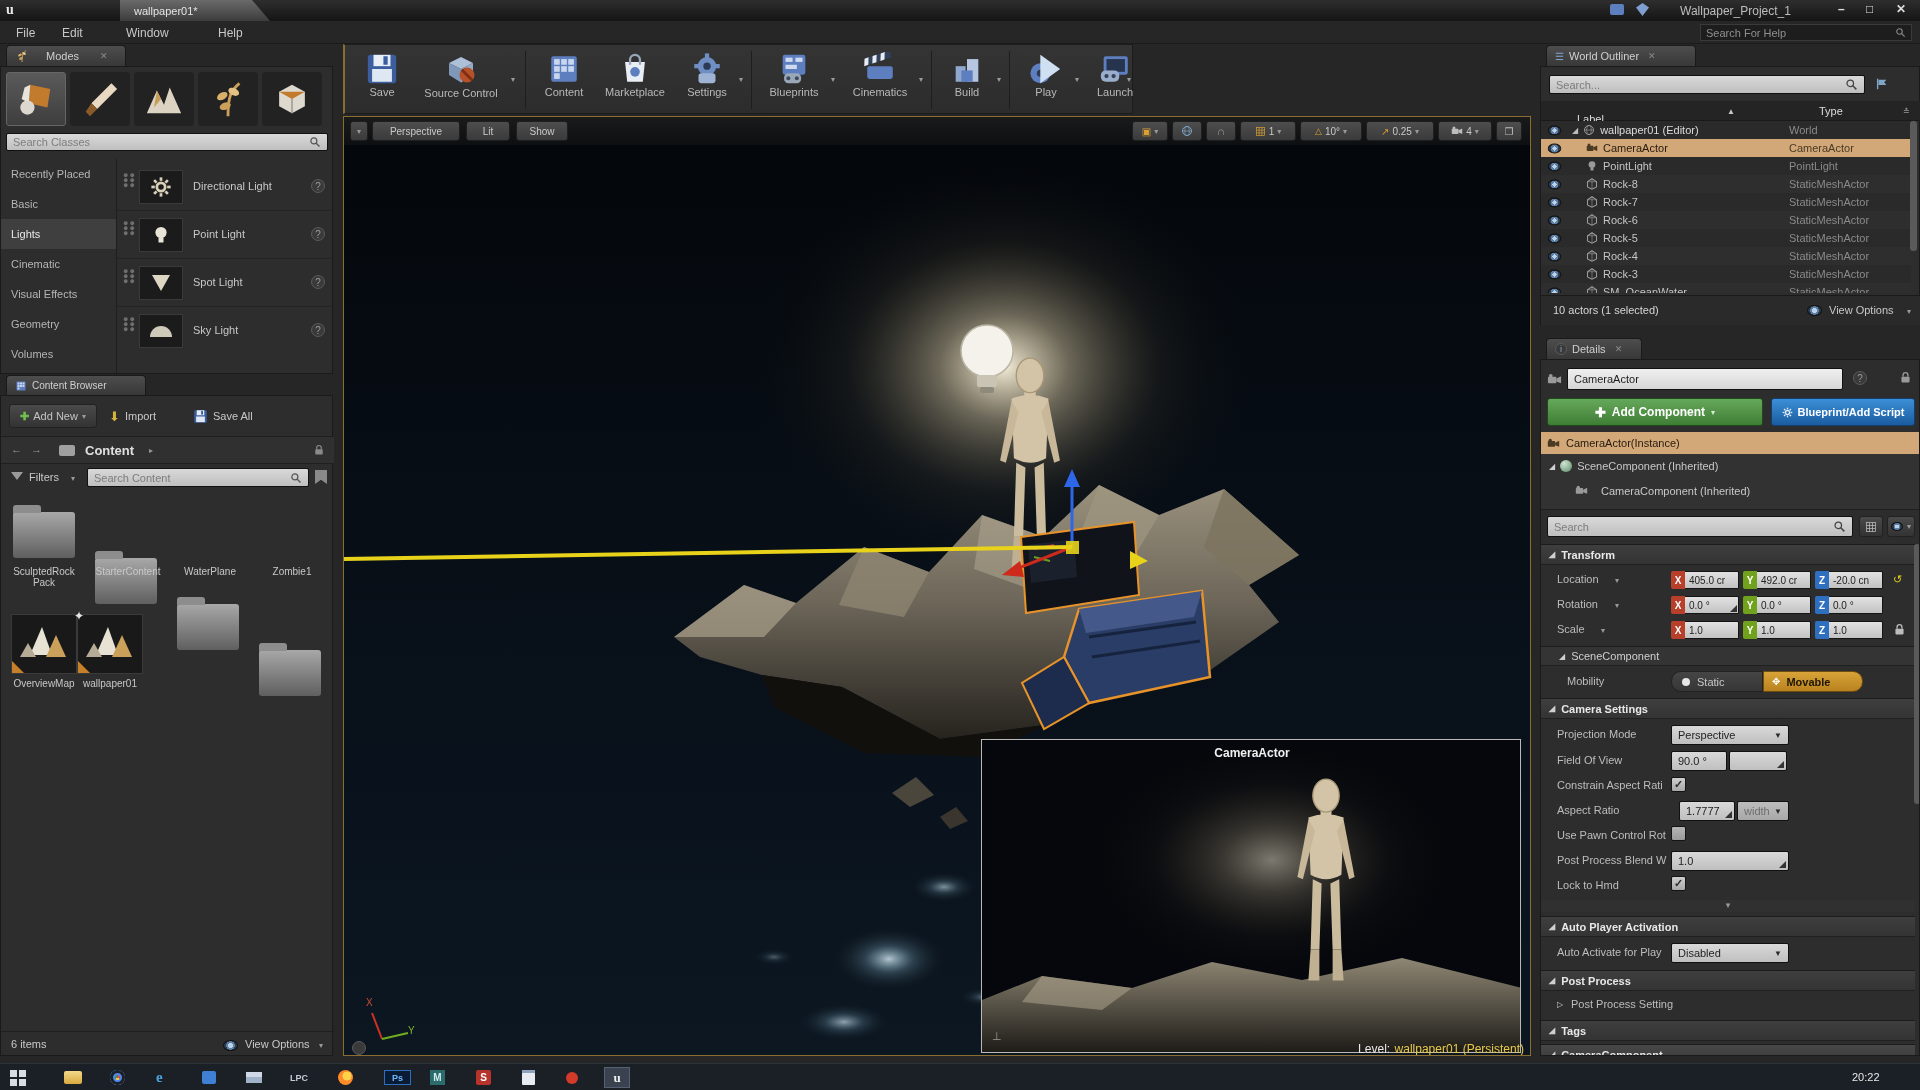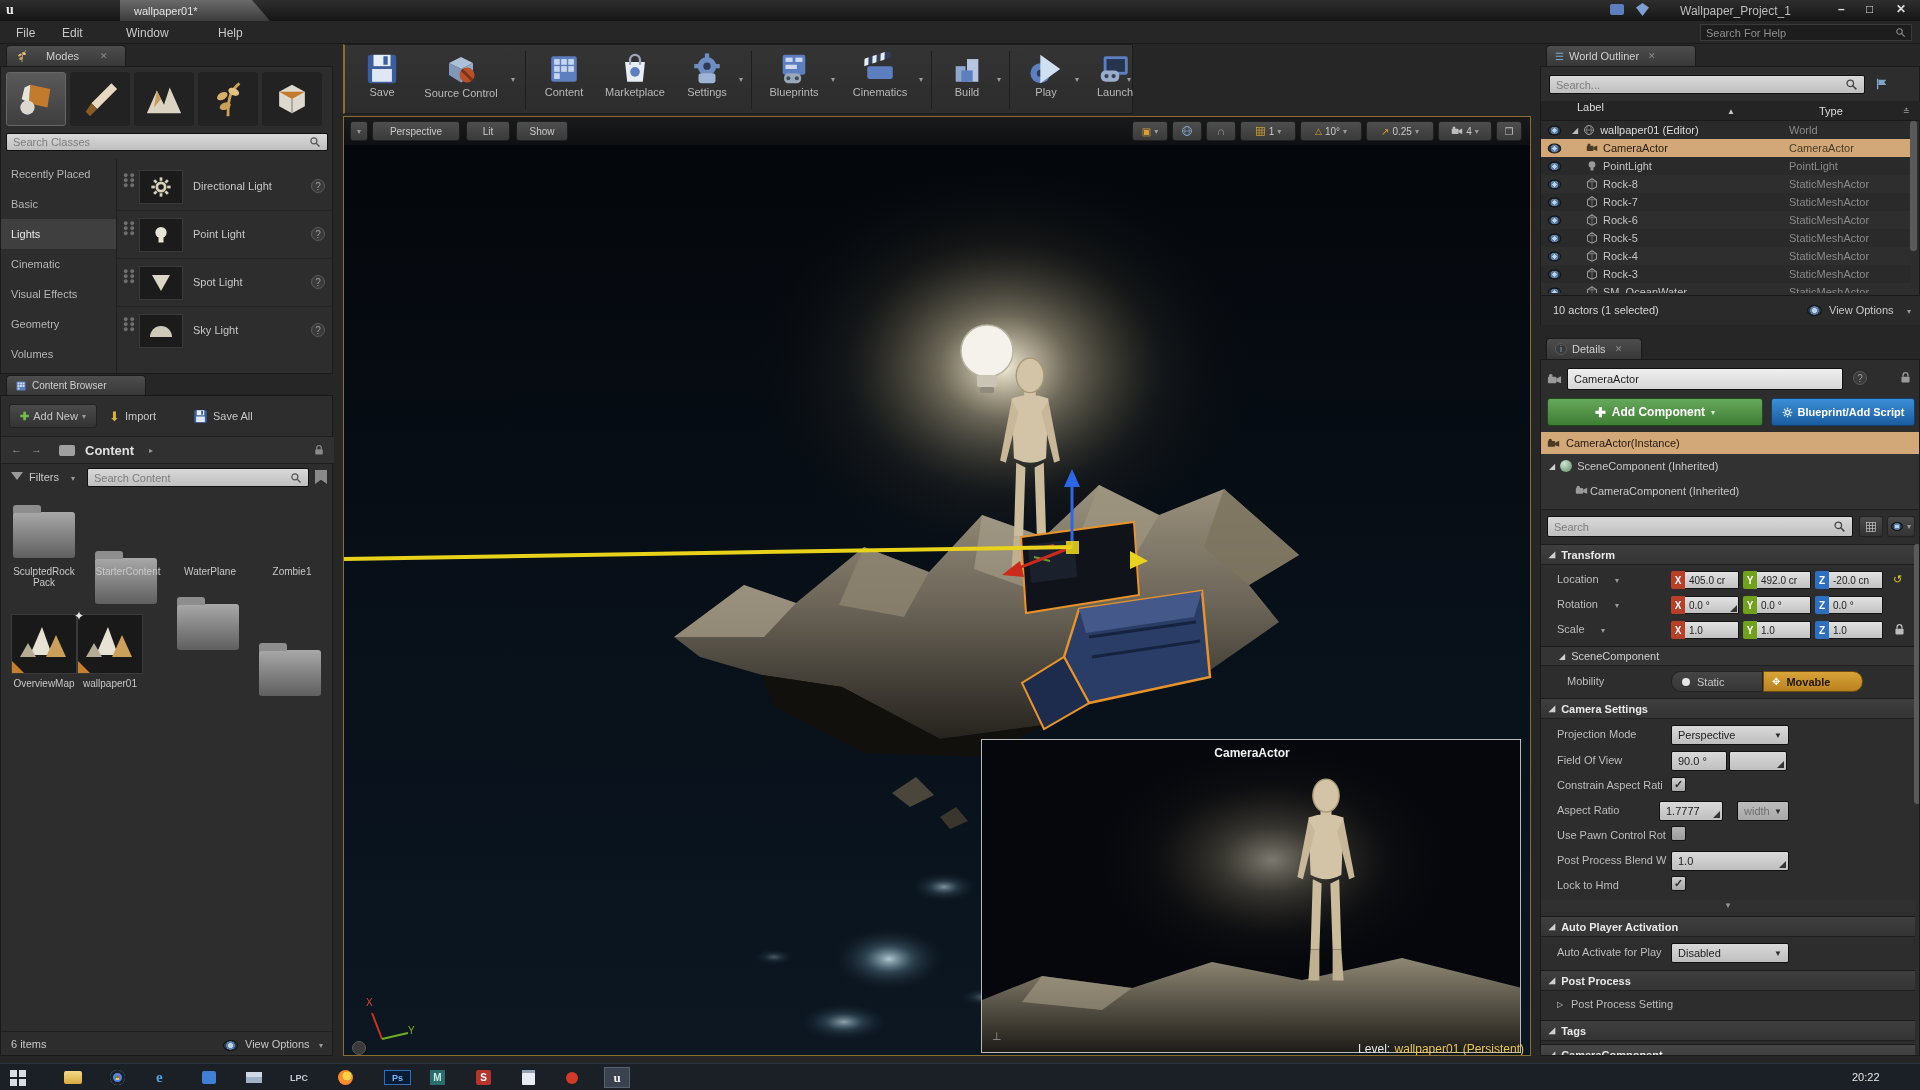--- a/index.html
+++ b/index.html
@@ -706,21 +706,21 @@
       <span class="ph">Search...</span>
       <svg class="ic" width="13" height="13" style="color:#444">
           <use href="#i-mag"></use>
         </svg>
     </div>
     <svg class="abs ic" width="14" height="14" style="left:334px;top:10px;color:#7fa6c9;">
         <use href="#i-flag"></use>
       </svg>
 
     <div class="abs" style="left:0;top:34px;width:380px;height:20px;background:#242424;border-bottom:1px solid #1a1a1a;">
-      <span class="abs txt" style="left:36px;top:0;color:#dcdcdc;">Label</span>
+      <span class="abs txt" style="left:36px;top:12px;color:#dcdcdc;">Label</span>
       <span class="abs" style="left:186px;top:6px;color:#c9c9c9;font-size:8px;">▲</span>
       <span class="abs txt" style="left:278px;top:4px;color:#dcdcdc;">Type</span>
       <span class="abs caret" style="left:362px;top:6px;">≛</span>
     </div>
 
     <div id="outliner-rows" class="abs" style="left:0;top:54px;width:370px;height:172px;overflow:hidden;">
         <div style="position: relative; height: 18px; display: flex; align-items: center; gap: 5px; padding-left: 6px; background: rgb(42, 42, 42);">
           <span class="eye" style="transform:scale(.9);"></span>
           <span style="width:0px;display:inline-block;"></span>
           <span class="arr" style="color:#bbb;">◢</span>
@@ -858,21 +858,21 @@
         </svg>
       <span style="color:#241a0e;font-size:11px;">CameraActor(Instance)</span>
     </div>
 
     <div class="abs" style="left:0;top:94px;width:380px;height:56px;background:#323232;border-bottom:1px solid #1e1e1e;">
       <div class="abs" style="left:8px;top:6px;display:flex;align-items:center;gap:5px;">
         <span class="arr">◢</span>
         <span style="width:12px;height:12px;border-radius:50%;background:radial-gradient(circle at 35% 30%,#cfe4d2,#5d8a66);display:inline-block;"></span>
         <span class="txt">SceneComponent (Inherited)</span>
       </div>
-      <div class="abs" style="left:34px;top:30px;display:flex;align-items:center;gap:2px;">
+      <div class="abs" style="left:34px;top:30px;display:flex;align-items:center;gap:13px;">
         <svg class="ic" width="13" height="13" style="color:#9a9a9a">
             <use href="#i-cam"></use>
           </svg>
         <span class="txt">CameraComponent (Inherited)</span>
       </div>
     </div>
 
     <div class="abs lfield" style="left:6px;top:156px;width:306px;height:21px;justify-content:space-between;">
       <span class="ph">Search</span>
       <svg class="ic" width="13" height="13" style="color:#444">
@@ -987,21 +987,21 @@
         </div>
     </div>
     <div class="abs" style="left:0;top:414px;width:374px;height:24px;">
       <span class="abs proplabel" style="left:16px;top:5px;">Constrain Aspect Rati</span>
       <div class="abs chk" style="left:130px;top:3px;">
           <span>✓</span>
         </div>
     </div>
     <div class="abs" style="left:0;top:438px;width:374px;height:26px;">
       <span class="abs proplabel" style="left:16px;top:6px;">Aspect Ratio</span>
-      <div class="abs lfield" style="left:118px;top:3px;width:64px;height:20px;">
+      <div class="abs lfield" style="left:138px;top:3px;width:56px;height:20px;">
           <span style="color:#222;">1.7777</span>
           <span class="dragc"></span>
         </div>
       <div class="abs lfield" style="left:196px;top:3px;width:52px;height:20px;justify-content:space-between;background:linear-gradient(#bdbdbd,#a8a8a8);">
           <span style="color:#6e6e6e;">width</span>
           <span class="darkcaret">▼</span>
         </div>
     </div>
     <div class="abs" style="left:0;top:464px;width:374px;height:24px;">
       <span class="abs proplabel" style="left:16px;top:5px;">Use Pawn Control Rot</span>

